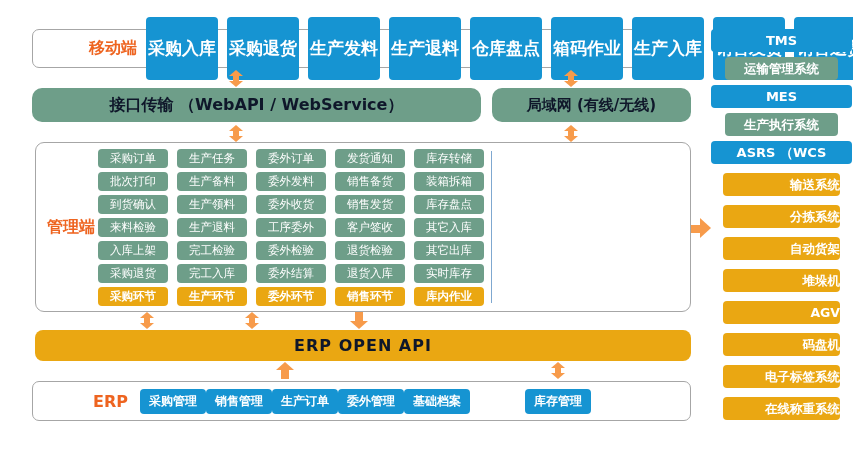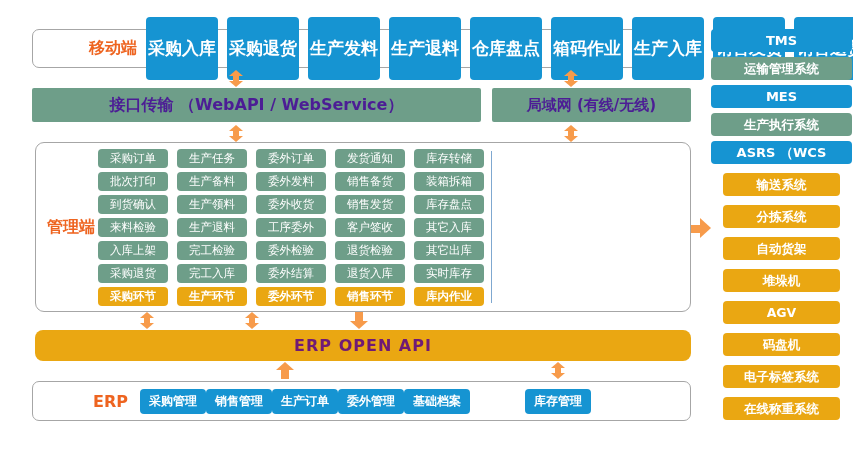--- a/index.html
+++ b/index.html
@@ -13,22 +13,22 @@
 
   .box{position:absolute; background:#fff; border:1px solid var(--border); border-radius:7px;}
 
   
   .mobile-box{left:32px; top:29px; width:666px; height:39px; display:flex; align-items:center; padding:0 8px; gap:9px;}
   .side-label{font-weight:bold; color:var(--accent); font-size:16px; white-space:nowrap;margin-left:48px;}
   .b-btn{background:var(--blue); color:#fff; font-size:17px; font-weight:bold; text-align:center;
          border-radius:4px; padding:20px 2px; min-width:48px; white-space:nowrap;}
 
   
-  .gbar{position:absolute; background:var(--green); color:#4c1d95; font-weight:bold; text-align:center;
-        border-radius:2px; display:flex; align-items:center; justify-content:center;}
+  .gbar{position:absolute; background:var(--green); color:#0f172a; font-weight:bold; text-align:center;
+        border-radius:10px; display:flex; align-items:center; justify-content:center;}
   .gbar.api{left:32px; top:88px; width:449px; height:34px; font-size:16px;}
   .gbar.lan{left:492px; top:88px; width:199px; height:34px; font-size:15px;}
 
   
   .mgmt-box{left:35px; top:142px; width:656px; height:170px; border-radius:9px;}
   .mgmt-label{position:absolute; left:11px; top:50%; transform:translateY(-50%);
               font-weight:bold; color:var(--accent); font-size:16px;}
   .m-grid{position:absolute; left:62px; top:6px; display:flex; gap:9px;}
   .m-col{display:flex; flex-direction:column; gap:4px; width:70px;}
   .g-btn{background:var(--green); color:#fff; font-size:11.5px; text-align:center; border-radius:4px;
@@ -36,35 +36,35 @@
   .g-btn.footer{background:var(--gold); font-weight:bold;}
   .m-divider{position:absolute; left:455px; top:8px; bottom:8px; width:1px; background:#7FA8D0;}
   .rules{position:absolute; left:470px; top:9px; width:166px;}
   .rules-grid{display:grid; grid-template-columns:78px 78px; column-gap:10px; row-gap:14px;}
   .rules-grid .g-btn{height:20px; line-height:20px; font-size:12px;}
   .rules-footer{margin-top:12px; height:21px; line-height:21px; background:var(--gold); color:#fff;
                 font-weight:bold; font-size:12px; text-align:center; border-radius:4px;}
 
   
   .erp-api{position:absolute; left:35px; top:330px; width:656px; height:31px; background:var(--gold);
-           border-radius:8px; color:#701a75; font-weight:bold; font-size:16px;
+           border-radius:8px; color:#0f172a; font-weight:bold; font-size:16px;
            display:flex; align-items:center; justify-content:center; letter-spacing:1px;}
 
   
   .erp-box{left:32px; top:381px; width:659px; height:40px; display:flex; align-items:center; padding:0 12px; gap:12px;}
   .erp-box .b-btn{font-size:12px; padding:4px 9px; min-width:0;}
   .erp-inventory{margin-left:43px;}
 
   
   .sidebar{position:absolute; left:711px; top:29px; width:141px; display:flex; flex-direction:column; gap:5px;}
   .sb{height:23px; line-height:23px; text-align:center; color:#fff; font-weight:bold; font-size:13px;
       border-radius:4px; white-space:nowrap;}
   .sb-blue{background:var(--blue); width:141px;}
-  .sb-green{background:var(--green); width:141px; align-self:center; font-size:12.5px;}
-  .sb-orange{background:var(--gold); width:117px; align-self:center; margin-top:4px; font-size:12.5px;}
+  .sb-green{background:var(--green); width:113px; align-self:center; font-size:12.5px;}
+  .sb-orange{background:var(--gold); width:117px; align-self:center; margin-top:4px; font-size:12.5px;text-align:right;}
 
   
   .dblv{position:absolute; width:16px; height:17px;}
   .dblv i{position:absolute; left:5px; top:4px; width:6px; height:9px; background:var(--arrow);}
   .dblv::before,.dblv::after{content:""; position:absolute; left:1px; border-left:7px solid transparent; border-right:7px solid transparent;}
   .dblv::before{top:0; border-bottom:6px solid var(--arrow);}
   .dblv::after{bottom:0; border-top:6px solid var(--arrow);}
 
   .upv{position:absolute; width:18px; height:17px;}
   .upv i{position:absolute; left:5px; top:7px; width:8px; height:10px; background:var(--arrow);}

